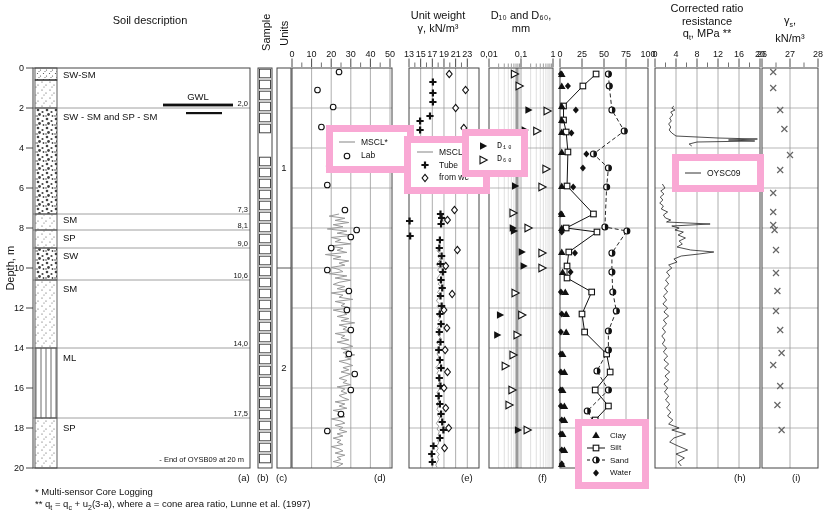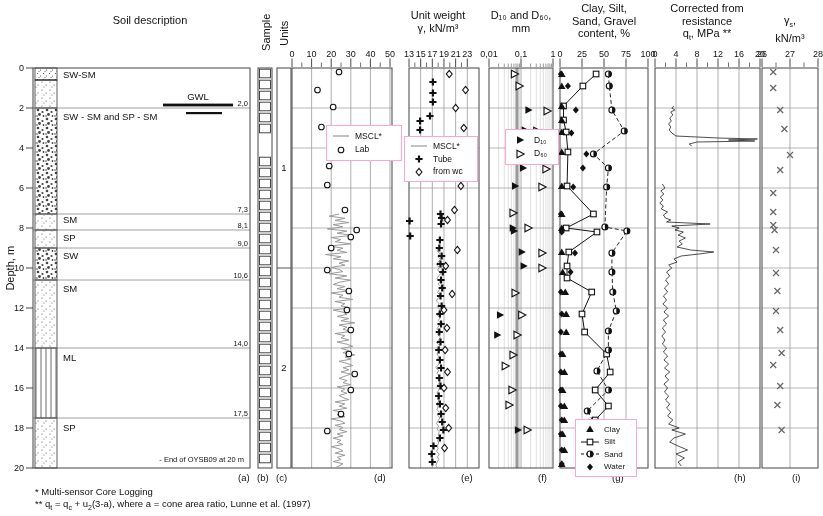--- a/index.html
+++ b/index.html
@@ -1,21 +1,21 @@
 <!DOCTYPE html>
 <html><head>
 <meta charset="utf-8">
 <style>
   html,body{margin:0;padding:0;background:#fff;}
   .fig{position:relative;width:823px;height:516px;background:#fff;overflow:hidden;
        font-family:"Liberation Sans",sans-serif;color:#111;}
   .t{position:absolute;font-size:11px;line-height:12.5px;text-align:center;white-space:nowrap;}
   .vrt{transform:rotate(-90deg);transform-origin:center;}
   svg.canvas{position:absolute;left:0;top:0;}
-  .legend{position:absolute;background:#fff;border:1px solid #f9a8d4;z-index:3;
+  .legend{position:absolute;background:#fff;border:7px solid #f9a8d4;z-index:3;
           font-size:8.5px;padding:2px 4px;display:flex;flex-direction:column;justify-content:space-evenly;}
   .legend .row{display:flex;align-items:center;gap:4px;line-height:11px;}
   .legend .lm{flex:0 0 20px;height:10px;}
   .pl{position:absolute;font-size:9.5px;}
   .fn{position:absolute;font-size:9.5px;white-space:nowrap;}
   sub{font-size:7px;}
 </style>
 </head>
 <body>
 
@@ -575,27 +575,22 @@
   <div class="t vrt" style="left:-16px;top:262px;width:52px;">Depth, m</div>
 
   <div class="t" style="left:388px;top:9px;width:100px;">
     <span>Unit weight</span><br>
     <span>γ, kN/m³</span>
   </div>
   <div class="t" style="left:471px;top:9px;width:100px;">
     <span>D₁₀ and D₆₀,</span><br>
     <span>mm</span>
   </div>
-  <div class="t" style="left:554px;top:2px;width:100px;">
-    <span>Clay, Silt,</span><br>
-    <span>Sand, Gravel</span><br>
-    <span>content, %</span>
-  </div>
   <div class="t" style="left:657px;top:2px;width:100px;">
-    <span>Corrected from</span><br>
+    <span>Corrected ratio</span><br>
     <span>resistance</span><br>
     <span><span>q</span><sub>t</sub><span>, MPa **</span></span>
   </div>
   <div class="t" style="left:740px;top:14px;width:100px;">
     <span><span>γ</span><sub>s</sub><span>,</span></span><br>
     <span>kN/m³</span>
   </div>
 
   <div class="legend" id="legend-d" style="left:326px;top:125px;width:66px;height:30px;">
       <div class="row">
@@ -624,21 +619,21 @@
         </svg>
         <span>Tube</span>
       </div>
       <div class="row">
         <svg width="20" height="10" class="lm">
           <path d="M10 1.4L12.9 5L10 8.6L7.1 5Z" stroke="#111" fill="#fff" stroke-width="1.1"></path>
         </svg>
         <span>from wc</span>
       </div>
     </div>
-  <div class="legend" id="legend-f" style="left:505px;top:129px;width:44px;height:30px;">
+  <div class="legend" id="legend-f" style="left:462px;top:129px;width:44px;height:30px;font-family:Liberation Mono, monospace;">
       <div class="row">
         <svg width="20" height="10" class="lm">
           <path d="M7 1.2000000000000002L14.2 5L7 8.8Z" fill="#111"></path>
         </svg>
         <span>D₁₀</span>
       </div>
       <div class="row">
         <svg width="20" height="10" class="lm">
           <path d="M7 1.2000000000000002L14.2 5L7 8.8Z" stroke="#111" fill="#fff" stroke-width="1.1"></path>
         </svg>
@@ -665,20 +660,28 @@
           <circle cx="10" cy="5" r="3" stroke="#111" fill="#fff" stroke-width="1.1"></circle>
           <path d="M10 2A3 3 0 0 1 10 8Z" fill="#111"></path>
         </svg>
         <span>Sand</span>
       </div>
       <div class="row">
         <svg width="20" height="10" class="lm">
           <path d="M10 1.4L13 5L10 8.6L7 5Z" fill="#111"></path>
         </svg>
         <span>Water</span>
+      </div>
+    </div>
+  <div class="legend" id="legend-h" style="left:672px;top:154px;width:70px;height:20px;">
+      <div class="row">
+        <svg width="20" height="10" class="lm">
+          <path d="M2 5H18" stroke="#333" stroke-width="1" fill="none"></path>
+        </svg>
+        <span>OYSC09</span>
       </div>
     </div>
 
   <span class="pl" style="left:238px;top:472px;">(a)</span>
   <span class="pl" style="left:257px;top:472px;">(b)</span>
   <span class="pl" style="left:276px;top:472px;">(c)</span>
   <span class="pl" style="left:374px;top:472px;">(d)</span>
   <span class="pl" style="left:461px;top:472px;">(e)</span>
   <span class="pl" style="left:538px;top:472px;">(f)</span>
   <span class="pl" style="left:612px;top:472px;">(g)</span>

